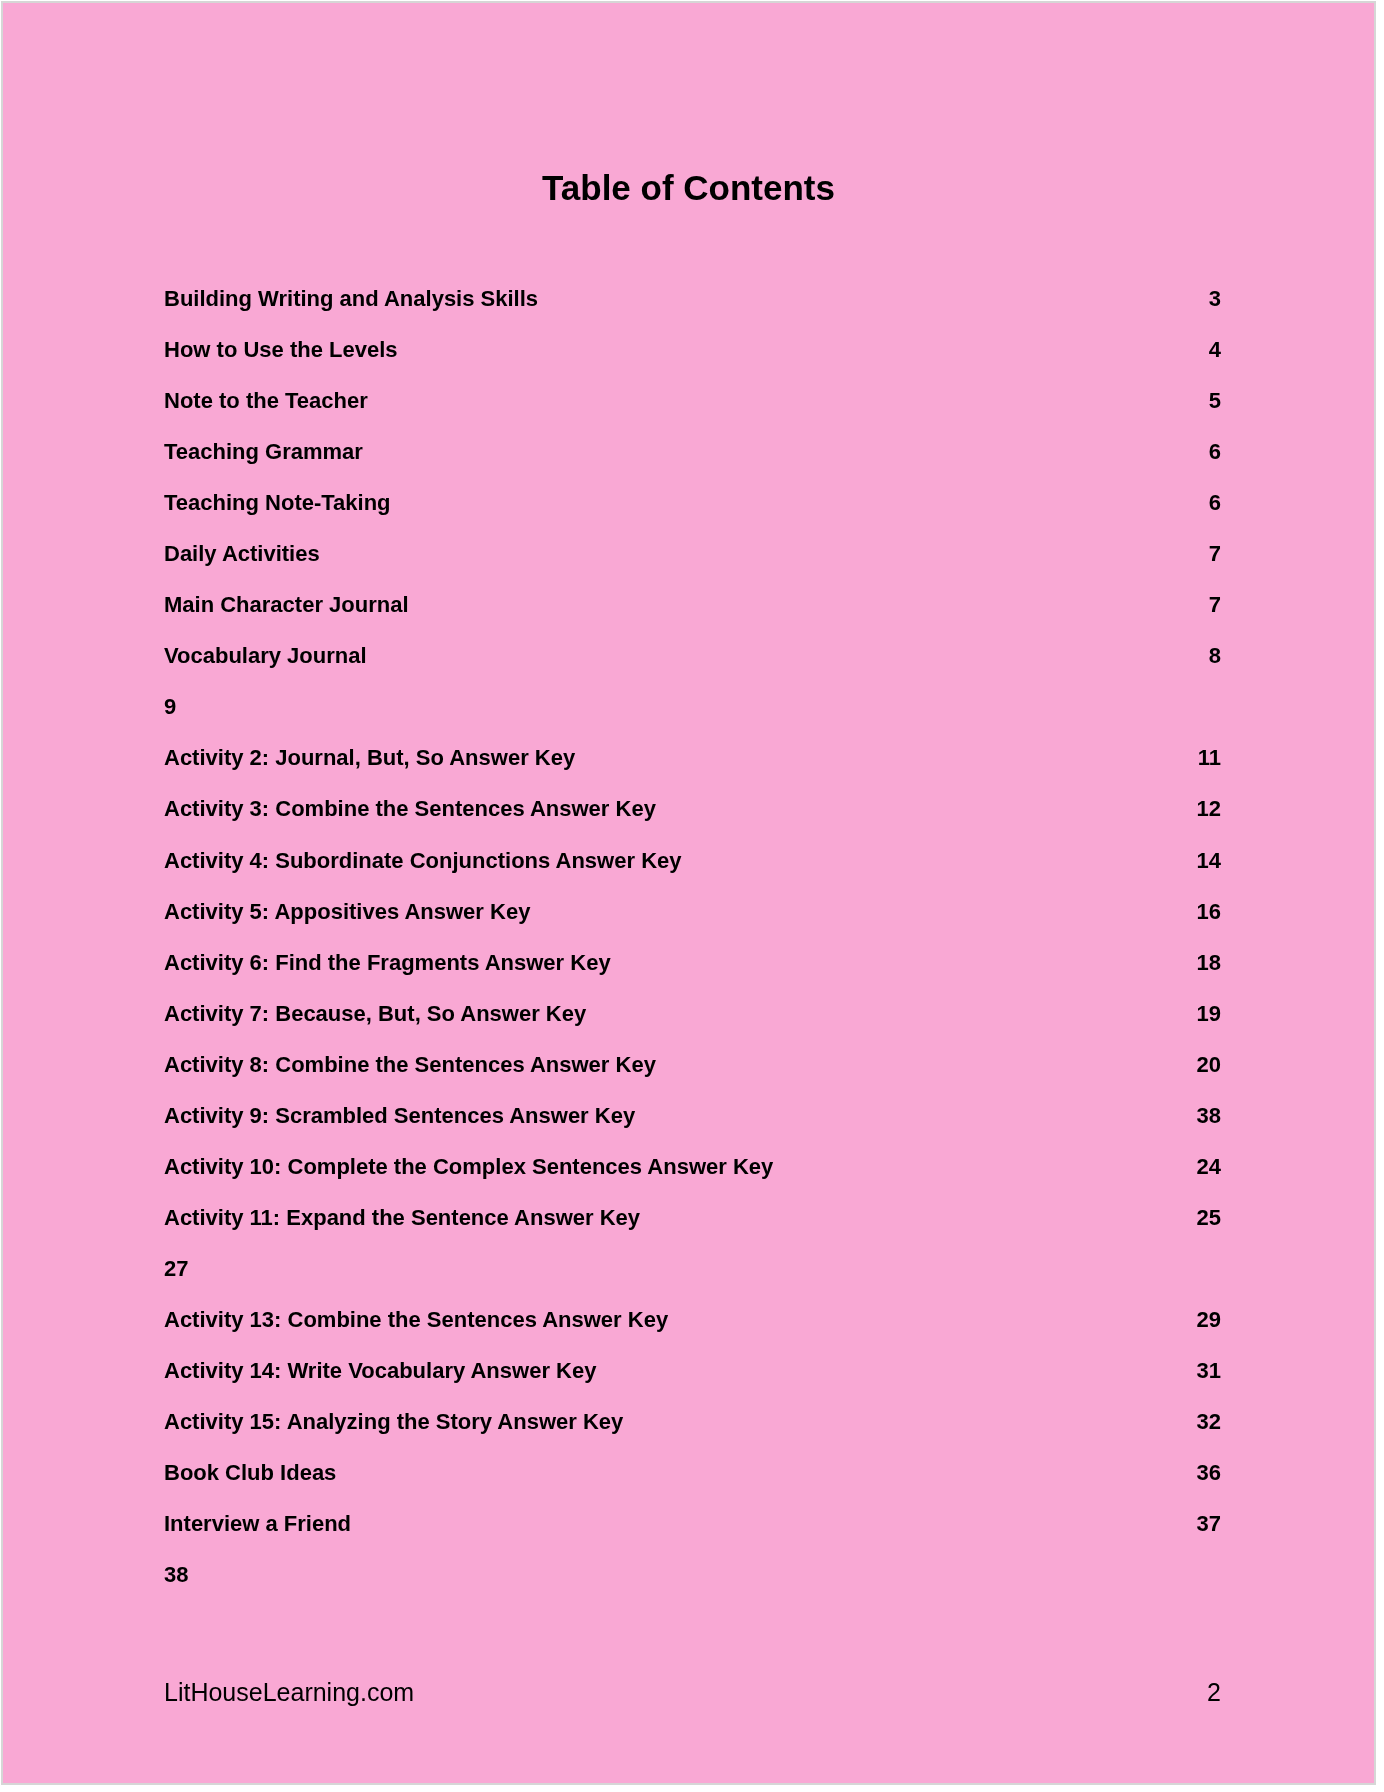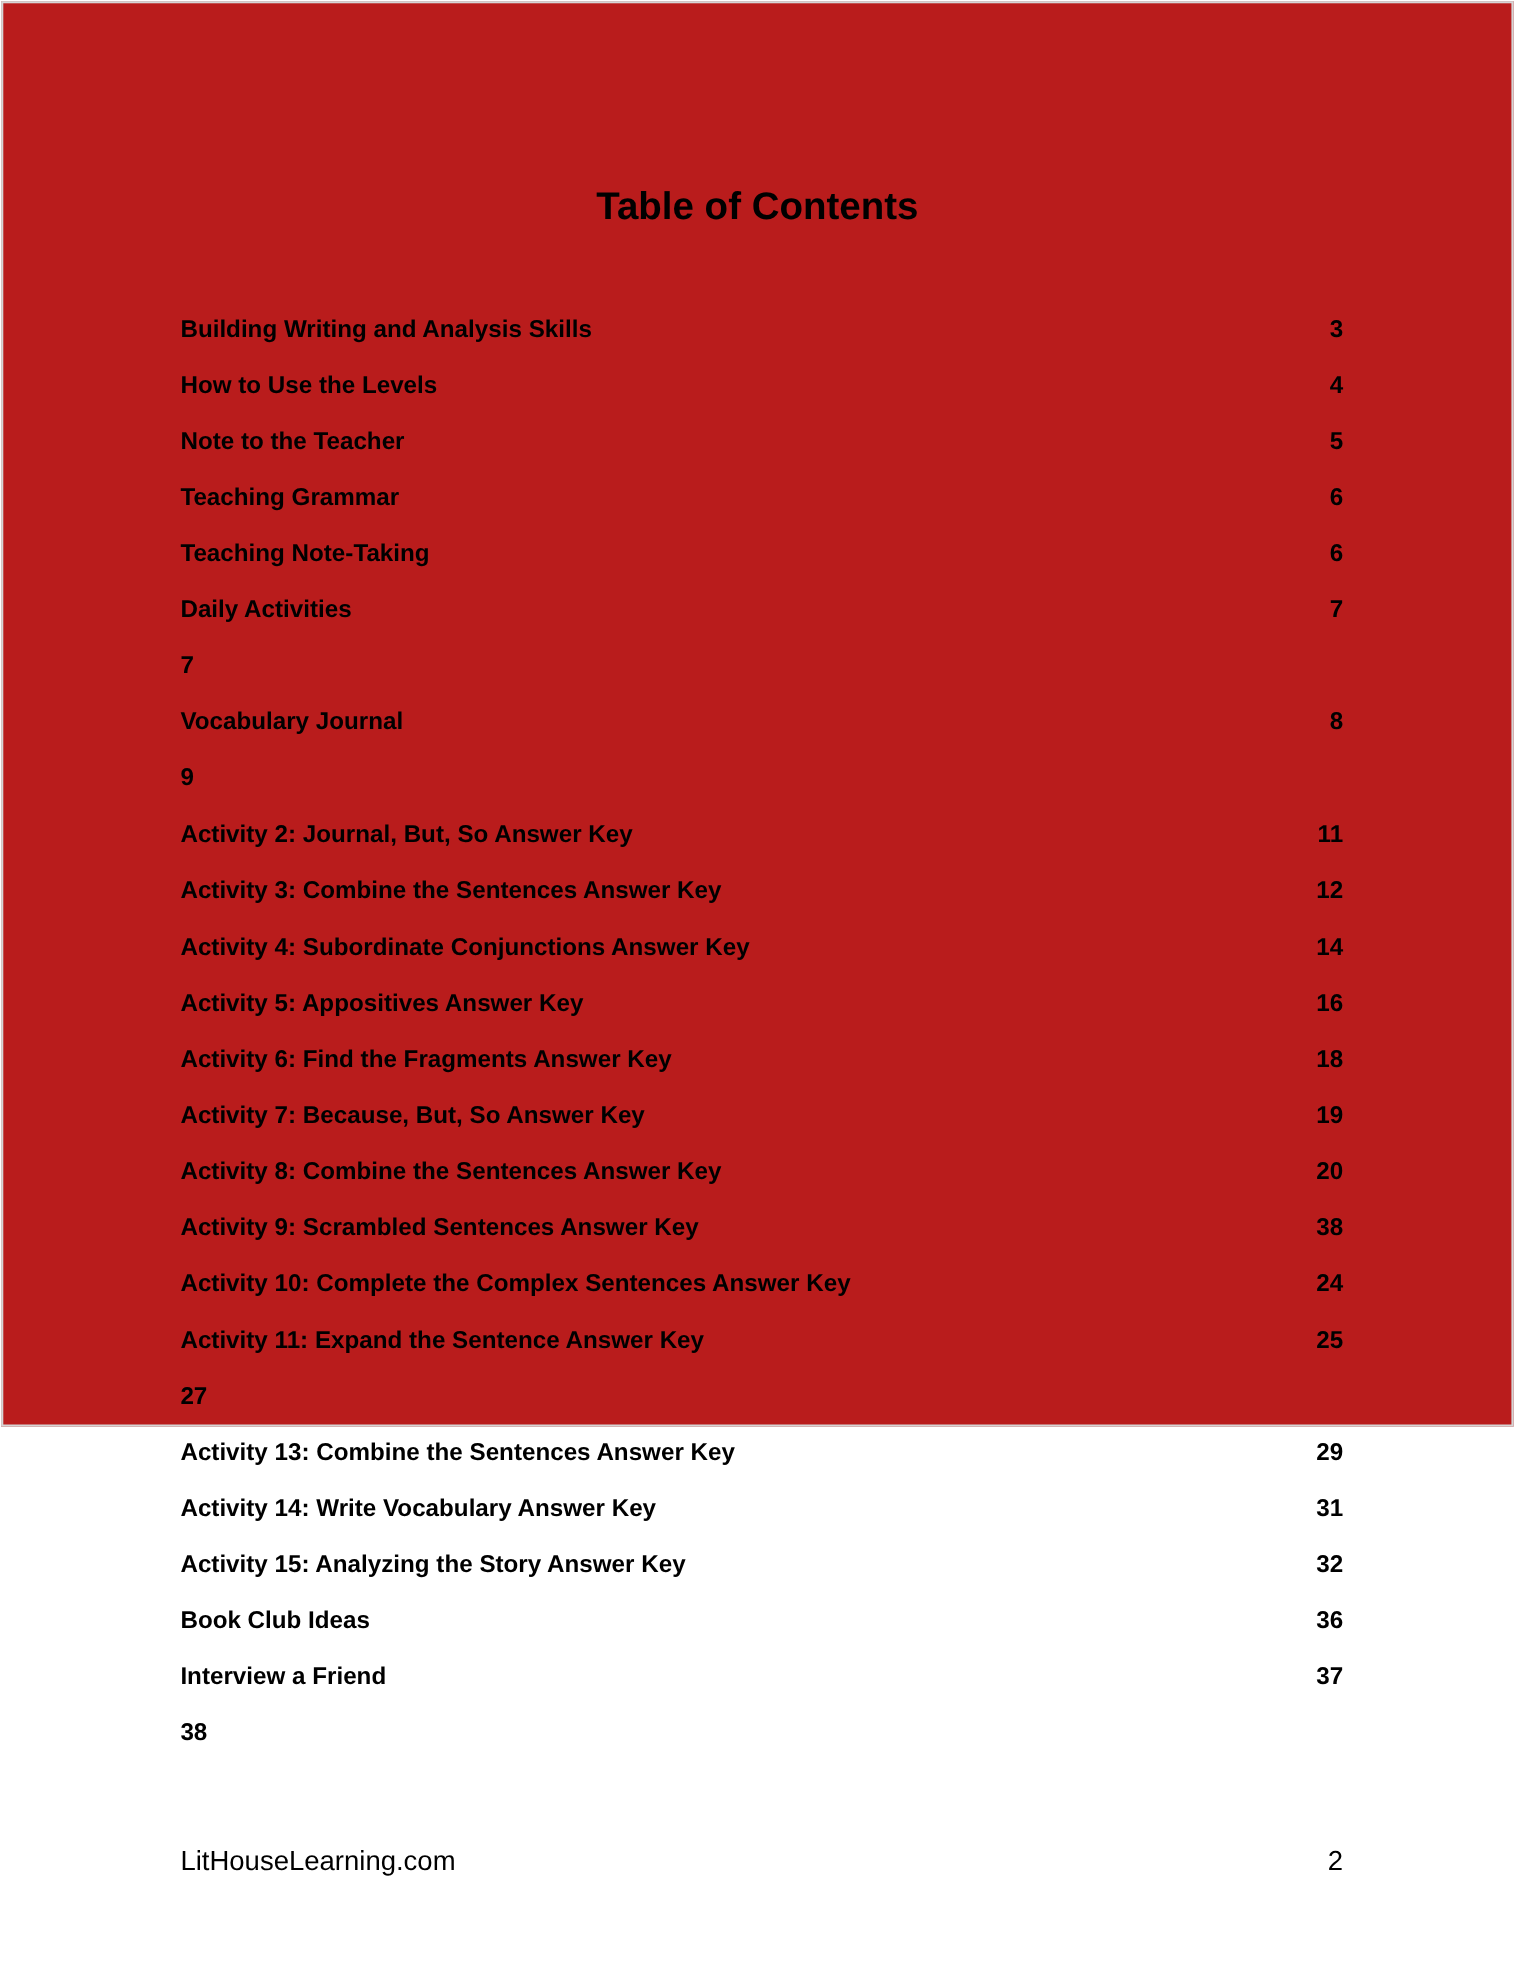--- a/index.html
+++ b/index.html
@@ -10,24 +10,24 @@
     background: #ffffff;
     font-family: "Liberation Sans", sans-serif;
     color: #000000;
     overflow: hidden;
   }
   .page {
     position: absolute;
     left: 1px;
     top: 1px;
     width: 1375px;
-    height: 1296px;
+    height: 1784px;
     box-sizing: border-box;
     border: 2px solid #d6d6d6;
-    background: #b91c1c;
+    background: #f9a8d4;
   }
   .doc-title {
     position: absolute;
     left: 0;
     top: 165px;
     width: 100%;
     text-align: center;
     font-size: 35px;
     font-weight: bold;
     line-height: 40px;
@@ -111,20 +111,21 @@
       <span class="entry-label">Teaching Note-Taking</span>
       <span class="entry-page">6</span>
     </div>
 
     <div class="toc-row">
       <span class="entry-label">Daily Activities</span>
       <span class="entry-page">7</span>
     </div>
 
     <div class="toc-row">
+      <span class="entry-label">Main Character Journal</span>
       <span class="entry-page">7</span>
     </div>
 
     <div class="toc-row">
       <span class="entry-label">Vocabulary Journal</span>
       <span class="entry-page">8</span>
     </div>
 
     <div class="toc-row">
       <span class="entry-page">9</span>

